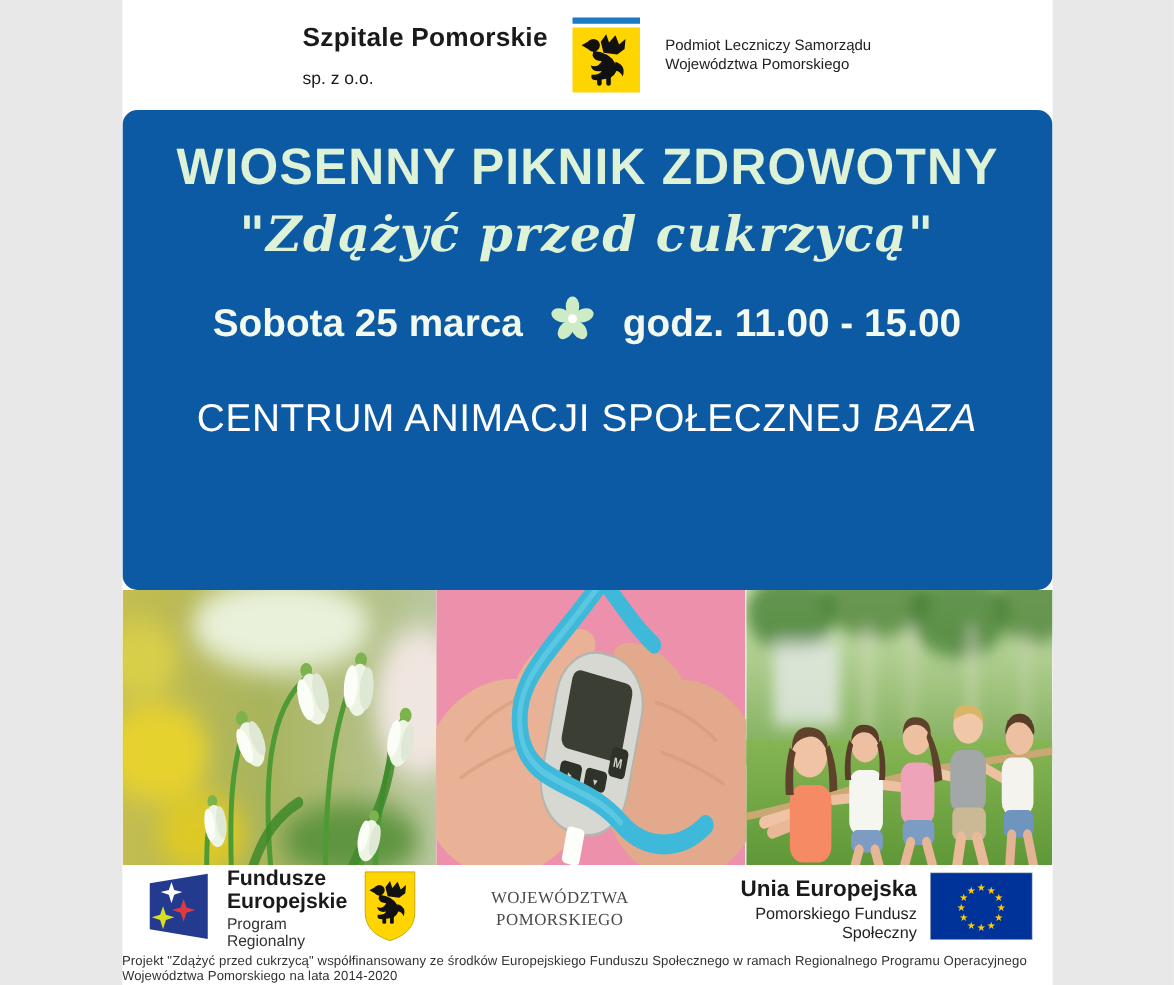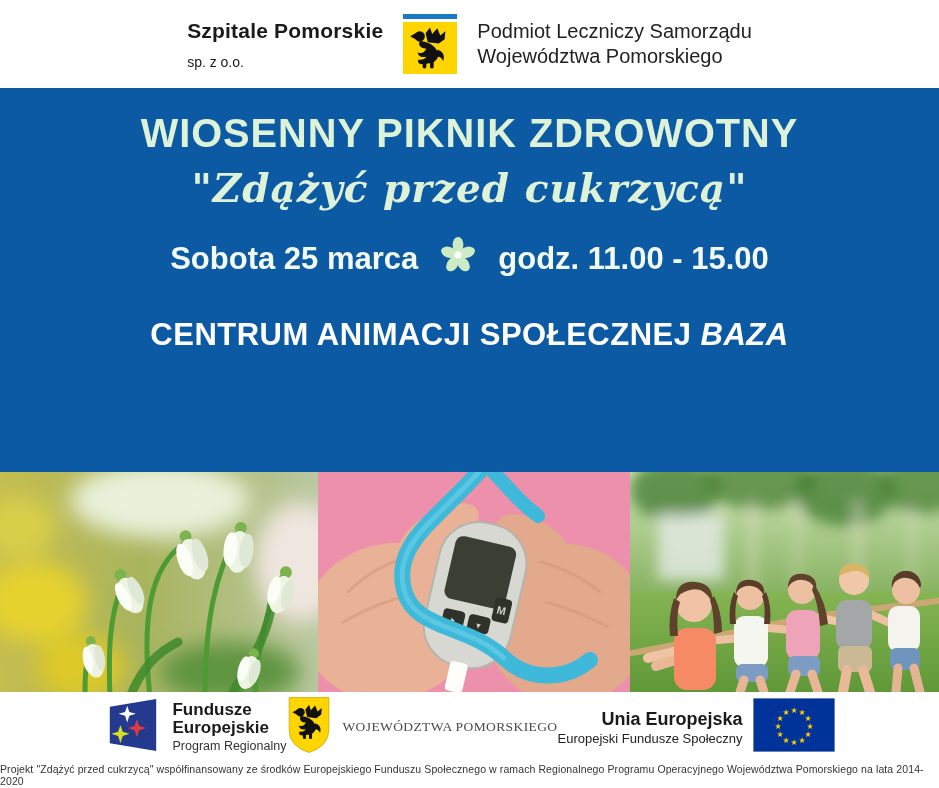--- a/index.html
+++ b/index.html
@@ -1,53 +1,54 @@
 <!DOCTYPE html>
 <html><head>
 <meta charset="utf-8">
 <style>
   * { margin:0; padding:0; box-sizing:border-box; }
   html,body { background:#e8e8e8; }
   .poster {
-    width:939px; height:788px; margin:0 auto; background:#ffffff;
+    width:744px; height:788px; margin:0 auto; background:#ffffff;
     font-family:"Liberation Sans", sans-serif; overflow:hidden;
     display:flex; flex-direction:column; position:relative;
   }
 
   
   .header {
     height:88px; background:#ffffff; display:flex; align-items:center;
     justify-content:center; gap:20px;
   }
   .company-block { text-align:left; }
   .company-name { font-size:21px; font-weight:bold; color:#1a1a1a; letter-spacing:.2px; }
   .company-suffix { font-size:14px; color:#1a1a1a; margin-top:11px; }
   .crest-block { width:54px; display:flex; flex-direction:column; align-items:center; }
   .crest-bar { width:54px; height:5px; background:#1b7ac4; margin-bottom:3px; }
   .crest-box { width:54px; height:52px; background:#ffd500; display:flex; align-items:center; justify-content:center; }
-  .org-block { font-size:20px; color:#222; line-height:1.25; }
+  .org-block { font-size:12px; color:#222; line-height:1.25; }
 
   
   .banner {
     height:384px; background:#0c5aa4; text-align:center; color:#fff;
     padding-top:22px;
+    border-radius:12px;
   }
   .banner-title {
     color:#def2d8; font-size:41px; font-weight:bold; letter-spacing:1px;
     transform:scaleX(.97); line-height:1.15;
   }
   .banner-subtitle {
     color:#def2d8; font-family:"DejaVu Serif", serif; font-style:italic;
     font-weight:bold; font-size:39px; margin-top:8px; letter-spacing:1px;
   }
   .date-row {
     display:flex; align-items:center; justify-content:center; gap:22px;
     margin-top:26px; font-size:31px; font-weight:bold; color:#f2faf0;
   }
-  .venue-line { margin-top:36px; font-size:31px; font-weight:bold; letter-spacing:.5px; }
+  .venue-line { margin-top:36px; font-size:31px; font-weight:normal; letter-spacing:.5px; }
   .venue-line em { font-style:italic; }
   .address-line { margin-top:14px; font-size:31px; font-weight:bold; letter-spacing:.5px; }
 
   
   .photos { height:220px; display:flex; }
   .photo { height:220px; display:block; }
   .photo svg { display:block; width:100%; height:100%; }
   .photo1 { width:318px; }
   .photo2 { width:312px; }
   .photo3 { width:309px; }
@@ -361,21 +362,21 @@
         </svg>
       </span>
       <span class="marshal-text">
         <span style="display:block">WOJEWÓDZTWA POMORSKIEGO</span>
       </span>
     </div>
 
     <div class="logo-item">
       <span class="eu-text">
         <span class="l1" style="display:block">Unia Europejska</span>
-        <span class="l2" style="display:block">Europejski Fundusze Społeczny</span>
+        <span class="l2" style="display:block">Pomorskiego Fundusz Społeczny</span>
       </span>
       <span>
         <svg width="82" height="54" viewBox="0 0 82 54">
           <rect width="82" height="54" fill="#003399" stroke="#d0d0d0" stroke-width="1"></rect>
           <g fill="#ffcc00" font-size="8" text-anchor="middle" font-family="DejaVu Sans, sans-serif">
             <text x="41" y="15">★</text>
               <text x="49" y="17">★</text>
               <text x="55" y="23">★</text>
             <text x="57" y="31">★</text>
               <text x="55" y="39">★</text>

